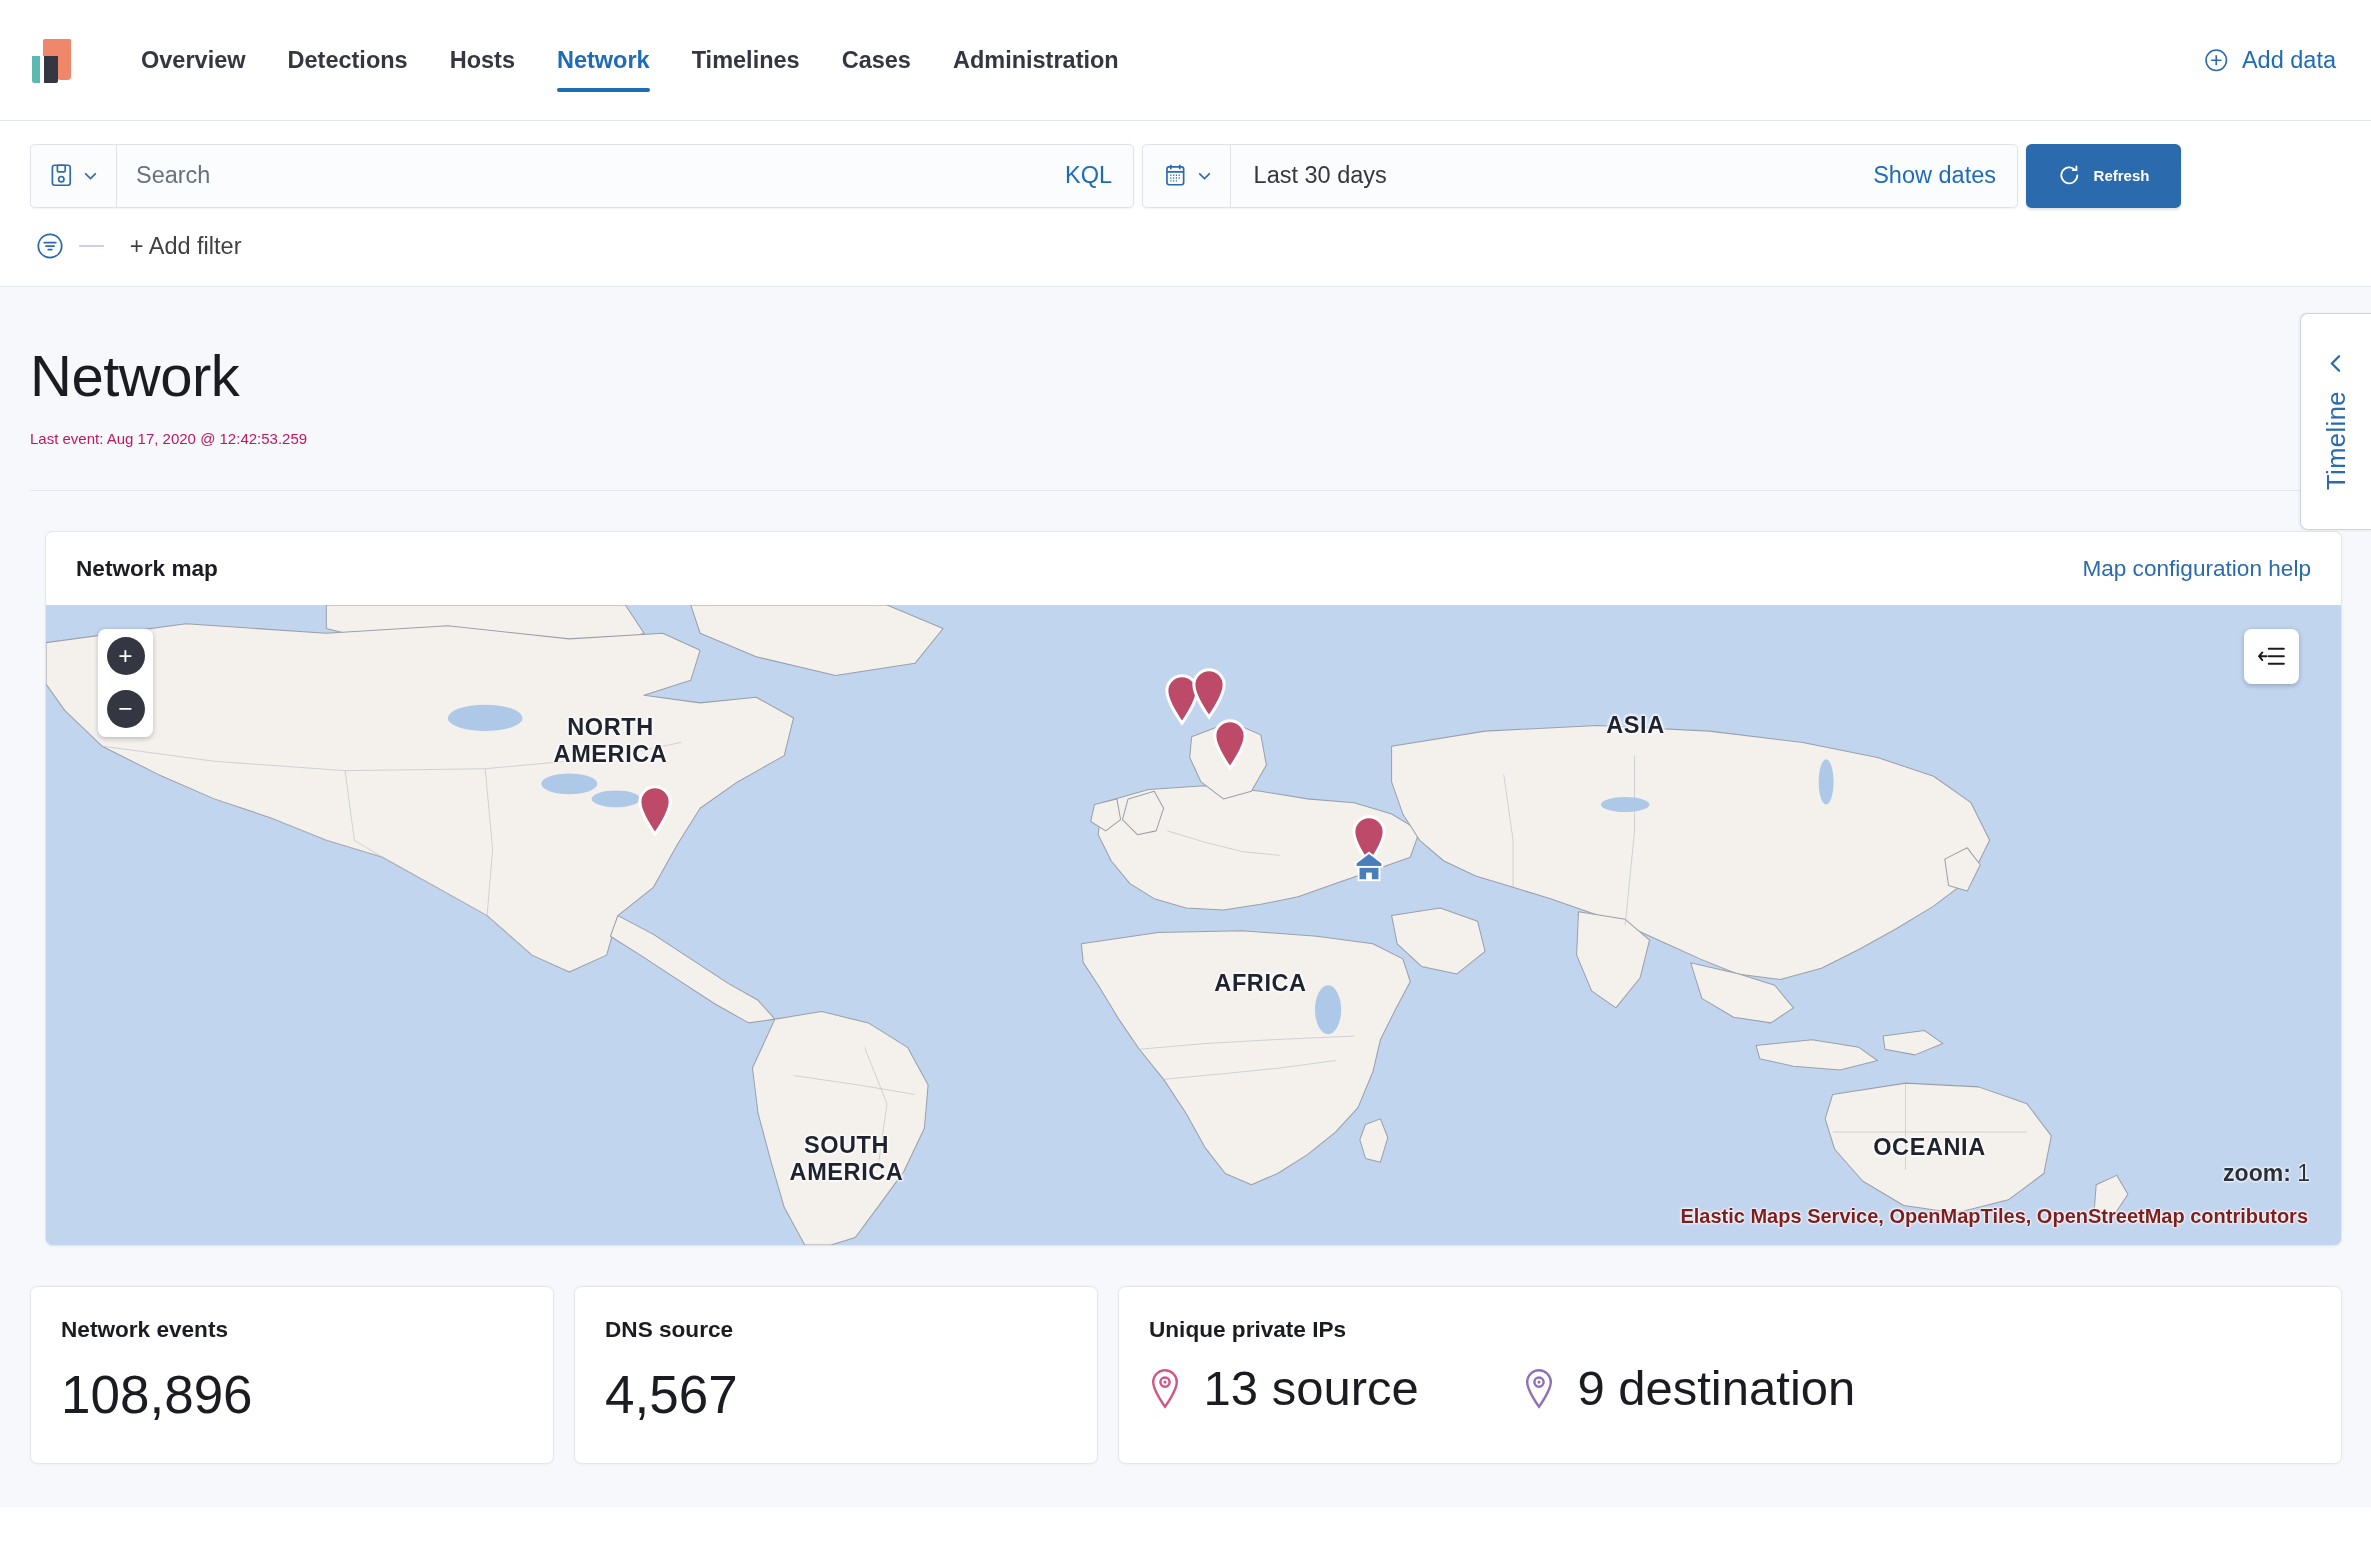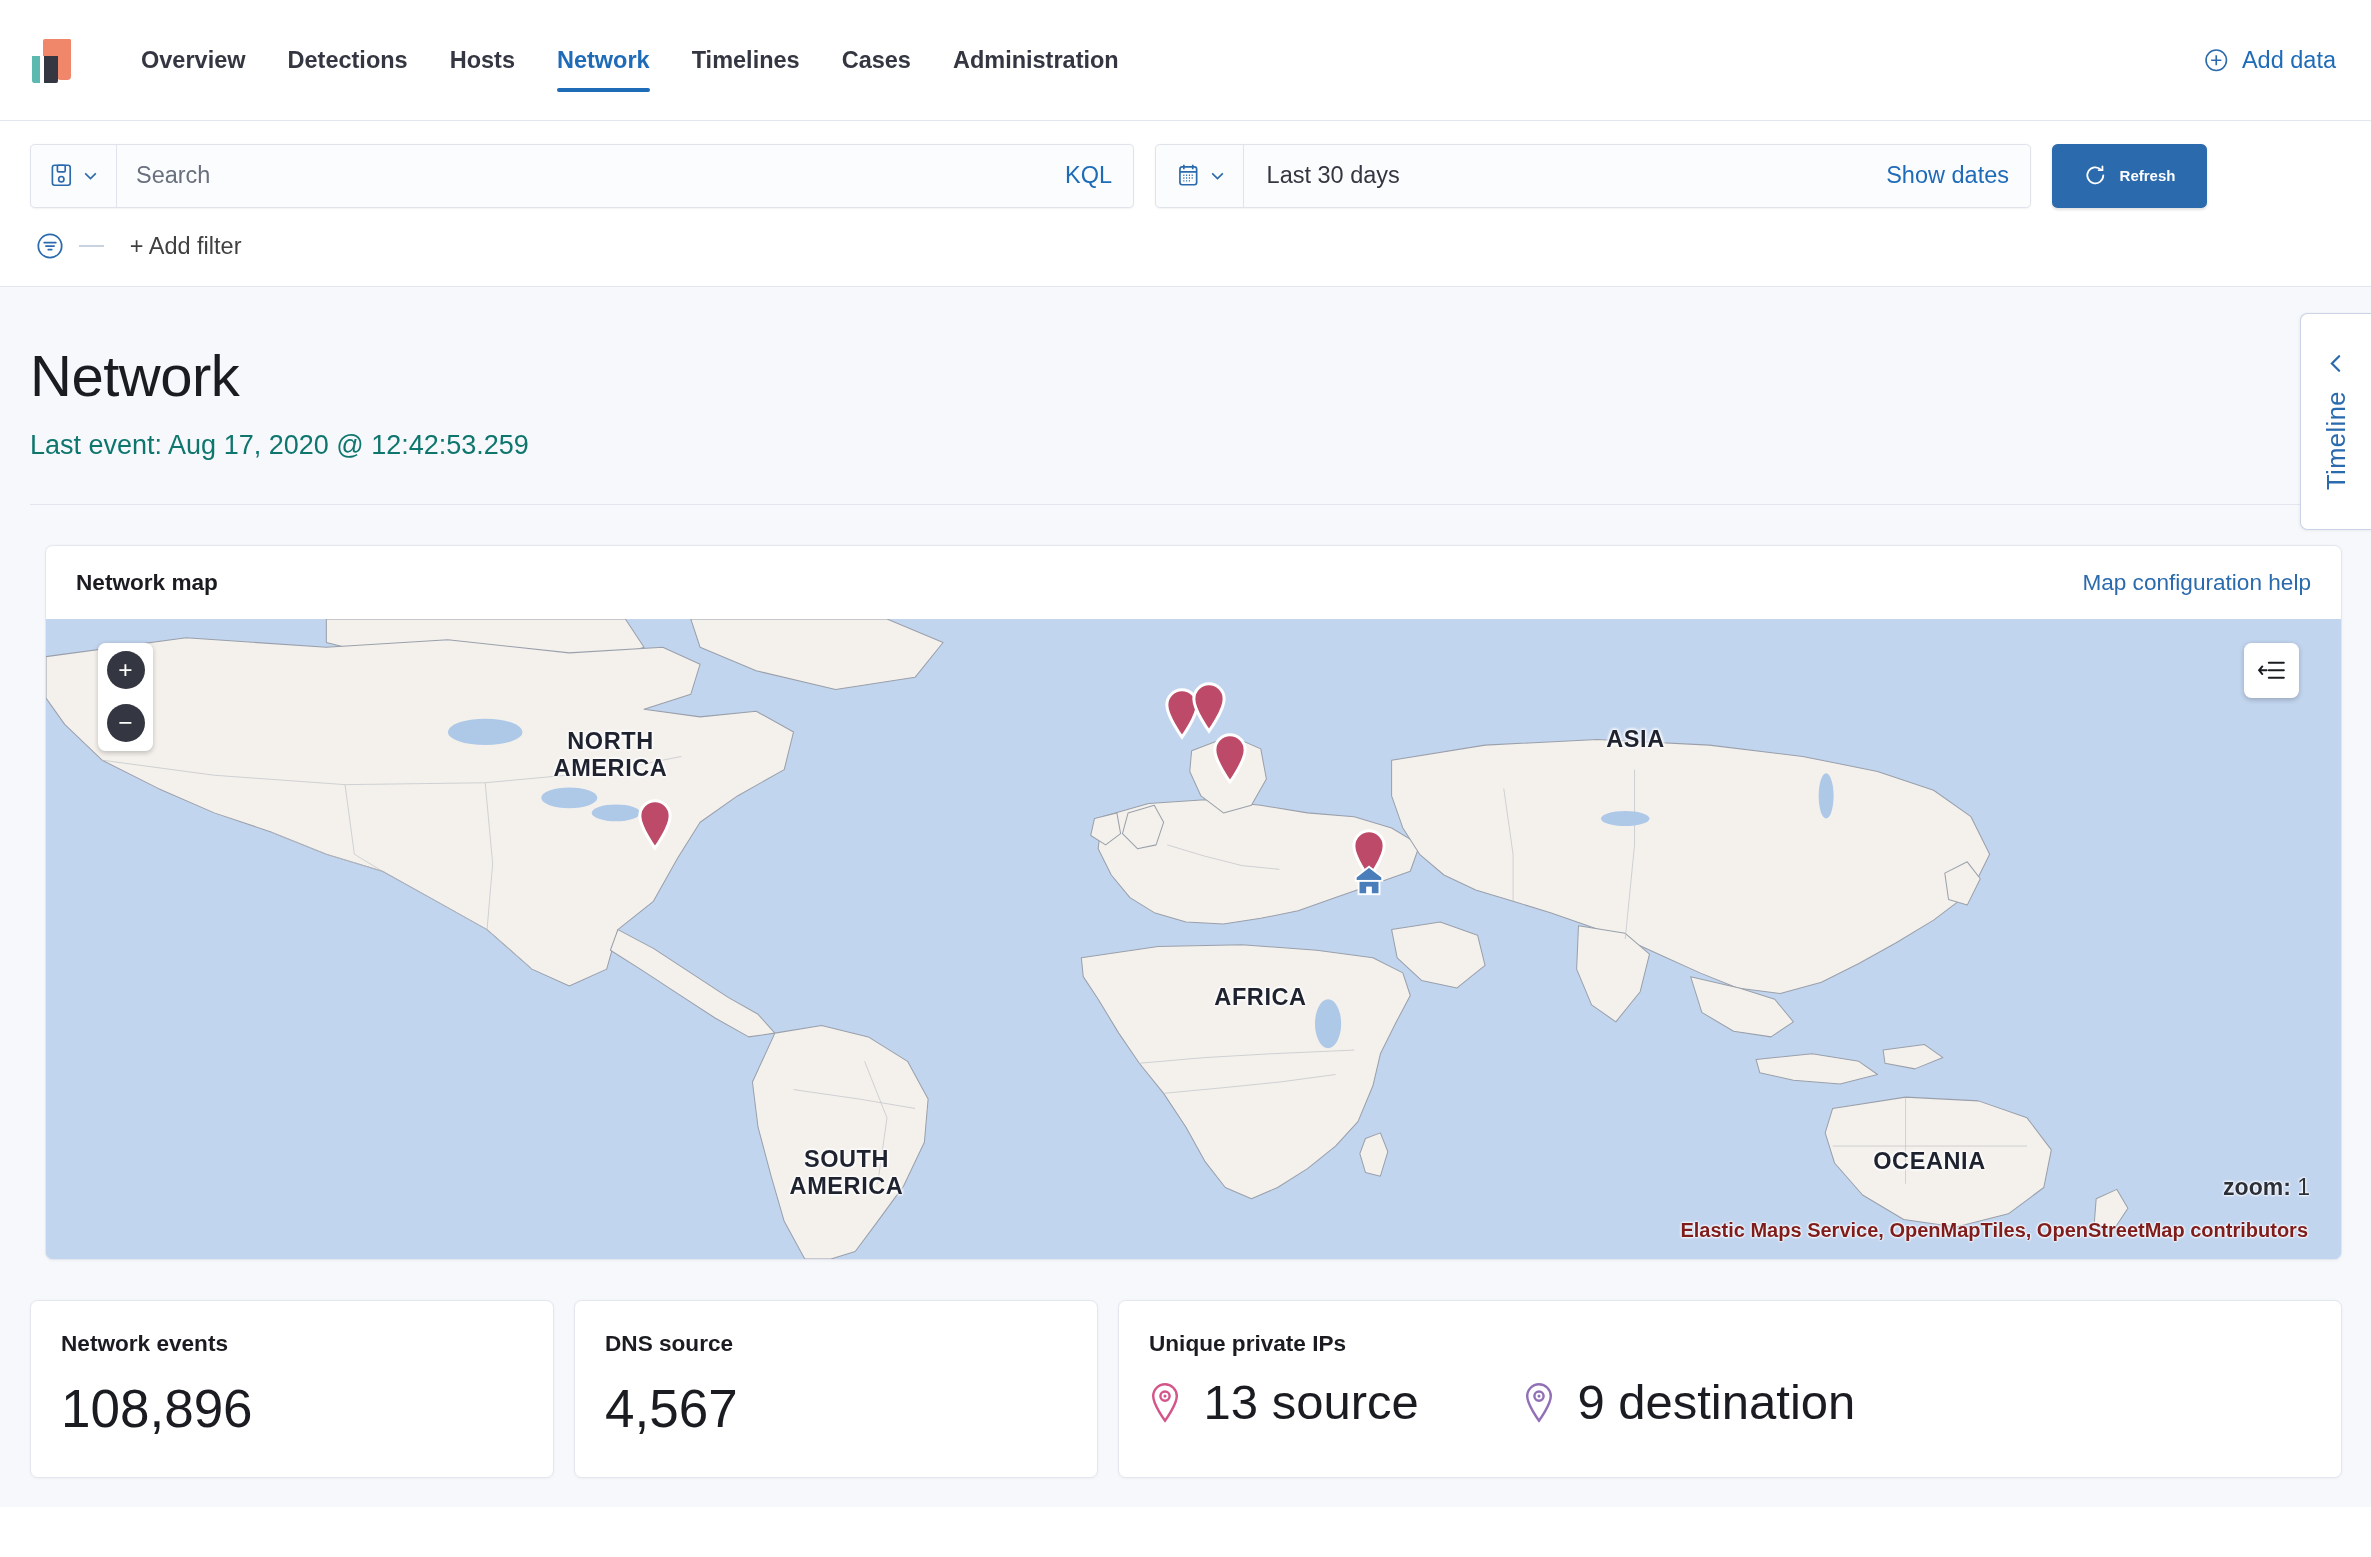--- a/index.html
+++ b/index.html
@@ -39,21 +39,21 @@
   .nav-item.active::after {
     content: ""; position: absolute; left: 21px; right: 21px; bottom: 28px;
     height: 3.8px; background: #1e6bb8; border-radius: 1.9px;
   }
   .nav-right { margin-left: auto; display: flex; align-items: center; }
   .add-data { display: flex; align-items: center; gap: 13px; color: #1e6bb8; font-size: 23.5px; cursor: pointer; }
   .ico-pluscircle { width: 24.5px; height: 24.5px; flex: 0 0 auto; }
 
   
   .querybar { padding: 22.6px 30px 0 30px; background: #fff; }
-  .qrow { display: flex; align-items: stretch; gap: 21px; }
+  .qrow { display: flex; align-items: stretch; gap: 8px; }
   .searchbox {
     flex: 0 0 1104px;
     display: flex; align-items: center;
     height: 64px;
     border: 0.9px solid #e0e3ec;
     border-radius: 4.7px;
     background: #fbfcfd;
     box-shadow: 0 0.9px 1.9px rgba(0,0,0,.05);
   }
   .sb-prefix {
@@ -109,21 +109,21 @@
   
   .page {
     background: #f7f8fc;
     border-top: 0.9px solid #e3e6ef;
     height: calc(1557px - 121px - 215px);
     padding: 0 30px;
     position: relative;
     overflow: hidden;
   }
   .page-title { font-size: 58px; color: #1a1c21; font-weight: normal; padding: 55px 0 0 0; letter-spacing: -0.5px;}
-  .page-sub { font-size: 27px; color: #0f766e; padding-top: 21px; }
+  .page-sub { font-size: 15px; color: #be185d; padding-top: 21px; }
   .hrule { height: 0.9px; background: #e3e6ef; margin: 43px 0 0 0; }
 
   .panel {
     margin-top: 40px;
     background: #fff;
     border: 0.9px solid #e3e6ef;
     border-radius: 7.5px;
     overflow: hidden;
     box-shadow: 0 0.9px 2.8px rgba(0,0,0,.04);
     margin-left: 15px;

